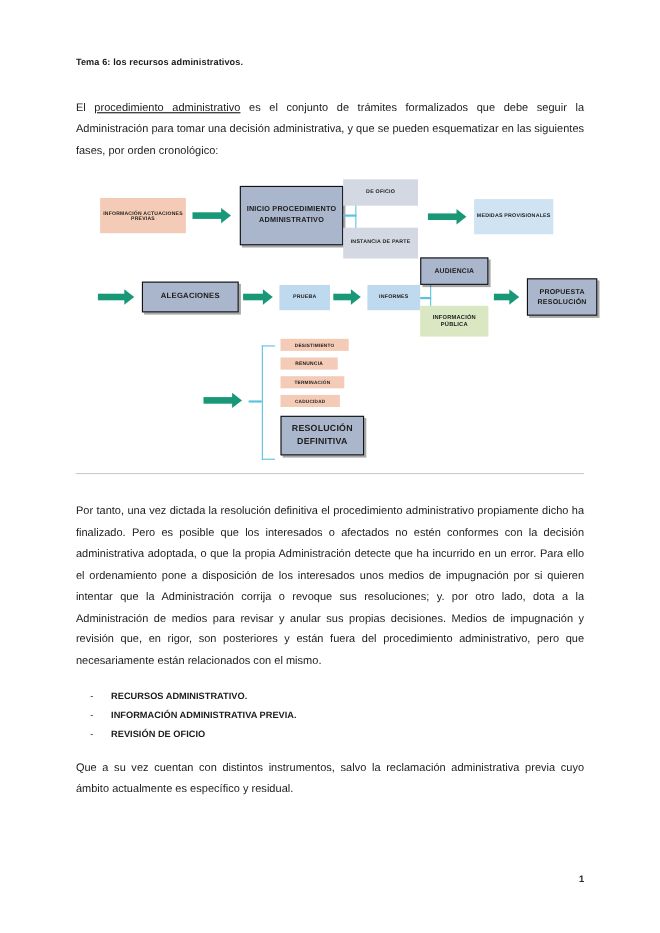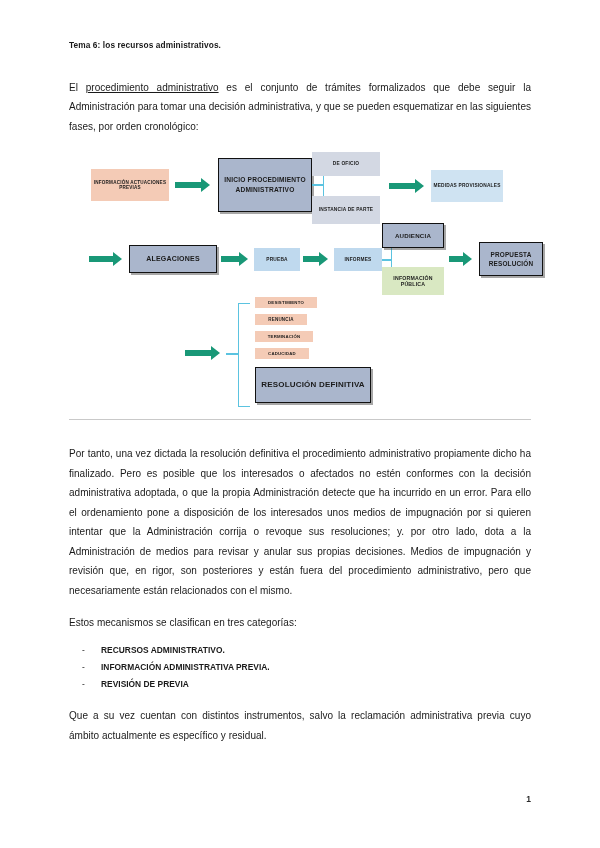--- a/index.html
+++ b/index.html
@@ -27,21 +27,21 @@
     left: 69px;
     top: 40px;
     width: 462px;
   }
 
   
   .doc-title {
     font-size: 8.3px;
     font-weight: bold;
     letter-spacing: 0.1px;
-    margin: 0 0 27px 0;
+    margin: 11px 0 27px 0;
     line-height: 1.3;
   }
   p.body-text {
     font-size: 10px;
     line-height: 1.95;
     text-align: justify;
     margin: 0 0 13px 0;
     letter-spacing: 0.02px;
   }
   .u-term {
@@ -240,42 +240,41 @@
       <div class="bracket br-left" style="left:169px; top:154px; width:12px; height:104px; border-top-width:1.6px; border-bottom-width:1.6px; border-right:0; border-left-width:1.6px;"></div>
 
       <div class="dbox fill-peach bd-none" style="left:186px; top:148px; width:62px; height:11px; font-size:4.3px;">DESISTIMIENTO</div>
 
       <div class="dbox fill-peach bd-none" style="left:186px; top:165px; width:52px; height:11px; font-size:4.5px;">RENUNCIA</div>
 
       <div class="dbox fill-peach bd-none" style="left:186px; top:182px; width:58px; height:11px; font-size:4.3px;">TERMINACIÓN</div>
 
       <div class="dbox fill-peach bd-none" style="left:186px; top:199px; width:54px; height:11px; font-size:4.3px;">CADUCIDAD</div>
 
-      <div class="dbox fill-steel bd-black" style="left:186px; top:218px; width:116px; height:36px; font-size:8px; line-height:1.5;">RESOLUCIÓN DEFINITIVA</div>
+      <div class="dbox fill-steel bd-black" style="left:186px; top:218px; width:76px; height:36px; font-size:8px; line-height:1.5;">RESOLUCIÓN DEFINITIVA</div>
 
     </div>
 
     <hr class="hr-sep">
 
     <p class="body-text" style="margin-top:24px;">Por tanto, una vez dictada la resolución definitiva el procedimiento administrativo propiamente dicho ha finalizado. Pero es posible que los interesados o afectados no estén conformes con la decisión administrativa adoptada, o que la propia Administración detecte que ha incurrido en un error. Para ello el ordenamiento pone a disposición de los interesados unos medios de impugnación por si quieren intentar que la Administración corrija o revoque sus resoluciones; y. por otro lado, dota a la Administración de medios para revisar y anular sus propias decisiones. Medios de impugnación y revisión que, en rigor, son posteriores y están fuera del procedimiento administrativo, pero que necesariamente están relacionados con el mismo.</p>
 
-    <p class="body-text" style="margin-bottom:4px;">Estos mecanismos se clasifican en tres categorías:</p>
 
     <div class="list-block">
       <div class="list-row">
         <span class="list-dash">-</span>
         <span>RECURSOS ADMINISTRATIVO.</span>
       </div>
       <div class="list-row">
         <span class="list-dash">-</span>
         <span>INFORMACIÓN ADMINISTRATIVA PREVIA.</span>
       </div>
       <div class="list-row">
         <span class="list-dash">-</span>
-        <span>REVISIÓN DE PREVIA</span>
+        <span>REVISIÓN DE OFICIO</span>
       </div>
     </div>
 
     <p class="body-text">Que a su vez cuentan con distintos instrumentos, salvo la reclamación administrativa previa cuyo ámbito actualmente es específico y residual.</p>
 
   </div>
 
   <div class="page-number">1</div>
 
 </div>

